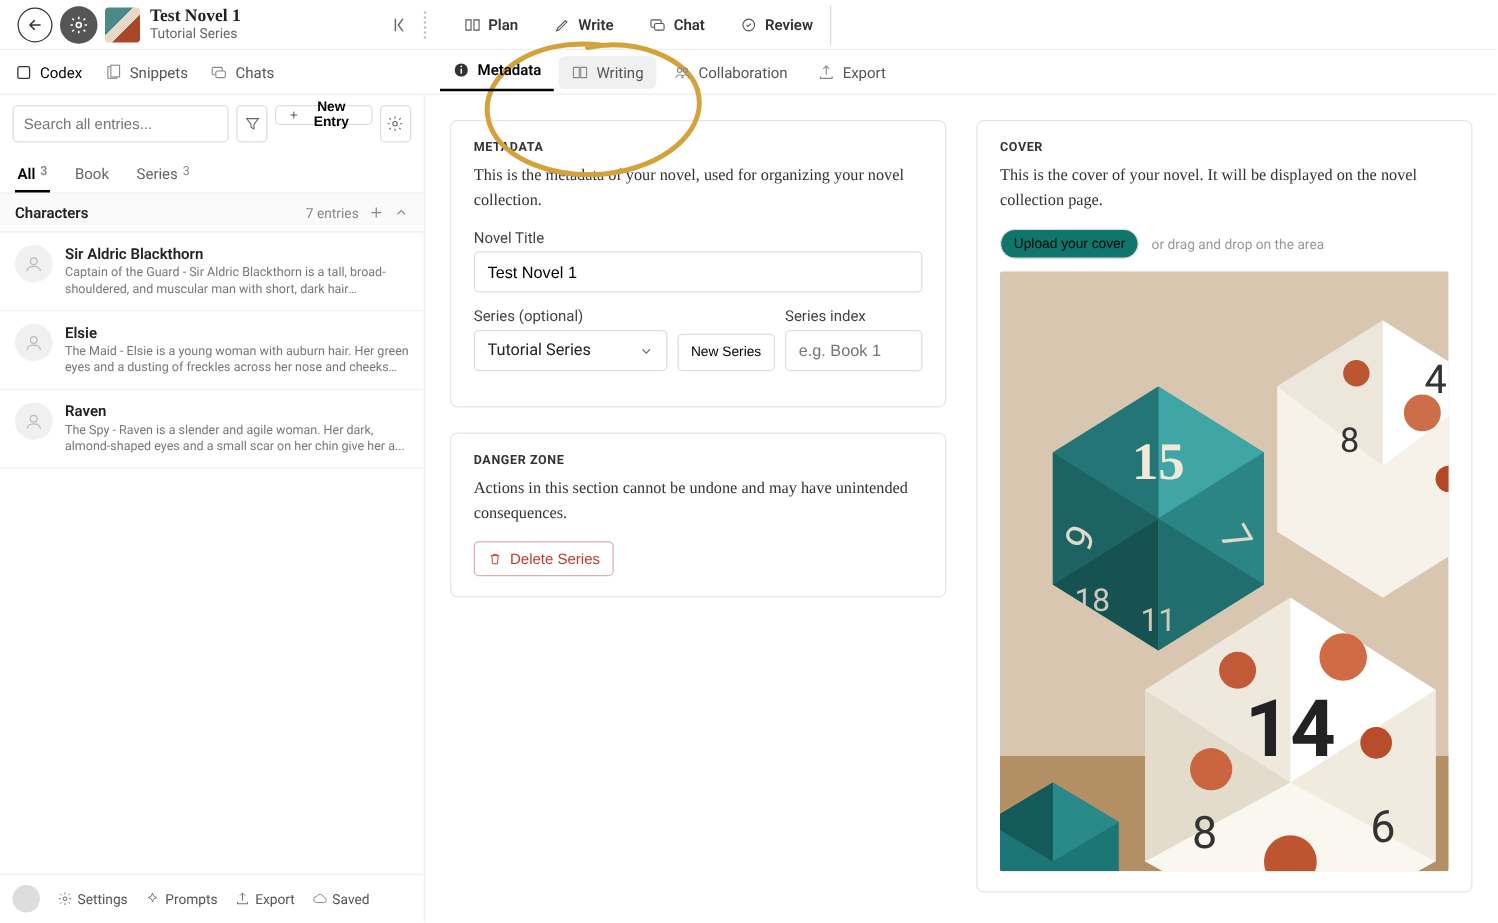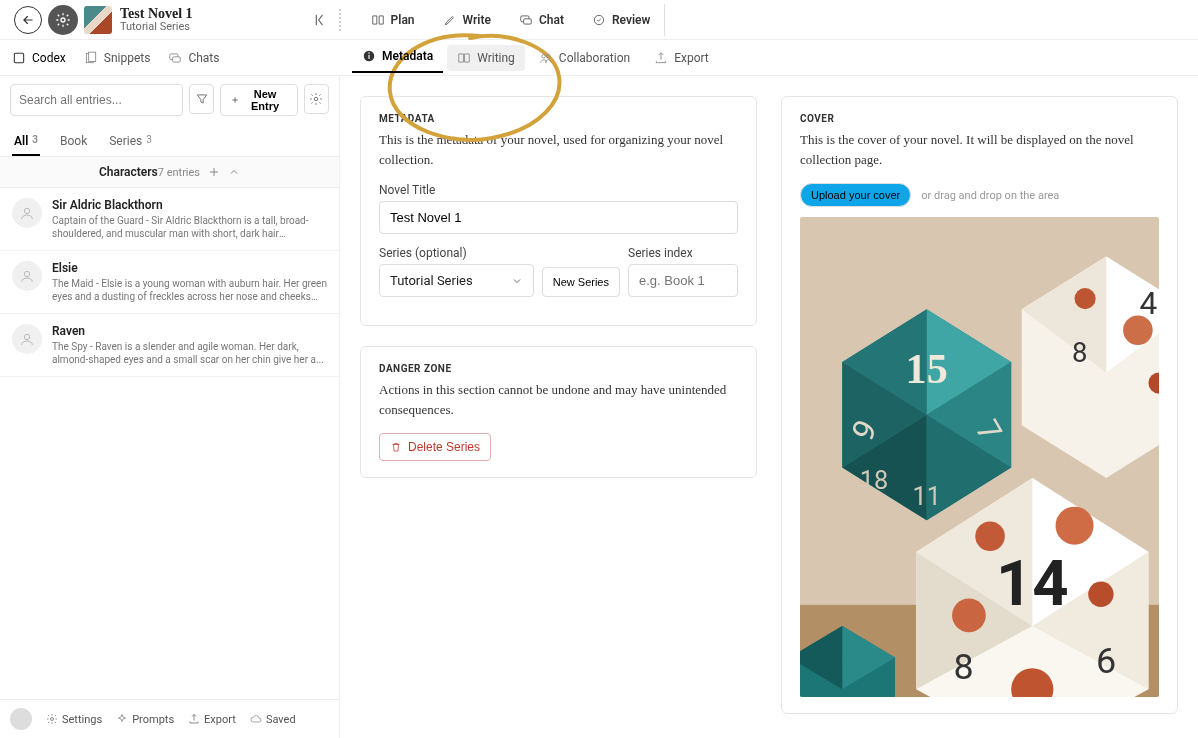--- a/index.html
+++ b/index.html
@@ -34,28 +34,28 @@
 .rn-item.sel { background: #f0f0f0; }
 
 
 .content { display: flex; height: calc(100% - 76px); }
 
 
 .sidebar { width: 340px; border-right: 1px solid #eee; display: flex; flex-direction: column; }
 .search-row { display: flex; gap: 6px; padding: 8px 10px; }
 .search-input { flex: 1; border: 1px solid #ddd; border-radius: 4px; padding: 6px 8px; font-size: 12px; color: #333; }
 .icon-btn { border: 1px solid #ddd; border-radius: 4px; width: 30px; height: 30px; display: flex; align-items: center; justify-content: center; background: #fff; cursor: pointer; color: #555; }
-.new-entry-btn { border: 1px solid #ddd; border-radius: 4px; height: 32px; padding: 0 10px; display: flex; align-items: center; gap: 4px; background: #fff; cursor: pointer; font-size: 11px; font-weight: 600; }
+.new-entry-btn { border: 1px solid #ddd; border-radius: 4px; height: 16px; padding: 0 10px; display: flex; align-items: center; gap: 4px; background: #fff; cursor: pointer; font-size: 11px; font-weight: 600; }
 
 .filter-tabs { display: flex; gap: 18px; padding: 4px 12px 0; border-bottom: 1px solid #eee; font-size: 12px; }
 .ftab { color: #666; padding: 6px 2px; cursor: pointer; display: flex; gap: 4px; }
 .ftab.active { color: #000; border-bottom: 2px solid #000; font-weight: 600; }
 .badge { font-size: 10px; color: #888; }
 
-.section-hdr { display: flex; align-items: center; justify-content: center; padding: 8px 12px; font-size: 12px; font-weight: 600; background: #fafafa; border-bottom: 1px solid #eee; }
+.section-hdr { display: flex; align-items: center; justify-content: space-between; padding: 8px 12px; font-size: 12px; font-weight: 600; background: #fafafa; border-bottom: 1px solid #eee; }
 .section-hdr .rhs { display: flex; align-items: center; gap: 8px; color: #888; font-weight: 400; font-size: 11px; }
 .section-hdr .rhs .ic { cursor: pointer; }
 
 .entry { display: flex; gap: 10px; padding: 10px 12px; border-bottom: 1px solid #f2f2f2; cursor: pointer; }
 .entry .av { width: 30px; height: 30px; border-radius: 50%; background: #f0f0f0; display: flex; align-items: center; justify-content: center; color: #aaa; flex-shrink: 0; }
 .entry .ebody { flex: 1; min-width: 0; }
 .entry .ename { font-weight: 600; font-size: 12px; margin-bottom: 2px; }
 .entry .edesc { font-size: 10px; color: #777; line-height: 1.3; display: -webkit-box; -webkit-line-clamp: 2; -webkit-box-orient: vertical; overflow: hidden; }
 
 .sidebar-footer { margin-top: auto; border-top: 1px solid #eee; padding: 8px 10px; display: flex; align-items: center; gap: 14px; font-size: 11px; color: #555; }
@@ -75,21 +75,21 @@
 .row2 .c1 { flex: 1; }
 .row2 .c2 { }
 .row2 .c3 { width: 110px; }
 .small-btn { border: 1px solid #ddd; border-radius: 4px; padding: 8px 10px; font-size: 11px; background: #fff; cursor: pointer; white-space: nowrap; }
 .sel-like { display: flex; justify-content: space-between; align-items: center; cursor: pointer; }
 
 .danger .lbl { color: #333; }
 .danger-btn { border: 1px solid #e0b0b0; color: #c0392b; border-radius: 4px; padding: 6px 10px; font-size: 12px; background: #fff; cursor: pointer; display: inline-flex; align-items: center; gap: 6px; }
 
 .upload-row { display: flex; align-items: center; gap: 10px; margin-bottom: 10px; }
-.upload-btn { border: 1px solid #ddd; border-radius: 12px; padding: 5px 10px; font-size: 11px; background: #0ea5e9; cursor: pointer; }
+.upload-btn { border: 1px solid #ddd; border-radius: 12px; padding: 5px 10px; font-size: 11px; background: #0f766e; cursor: pointer; }
 .hint { font-size: 11px; color: #999; }
 .cover-img { width: 100%; height: 480px; border-radius: 2px; overflow: hidden; position: relative; }
 
 
 .annot-circle { position: absolute; left: 380px; top: 28px; width: 190px; height: 120px; pointer-events: none; z-index: 2; }
 
 svg { display: block; }
 </style>
 </head>
 <body>

